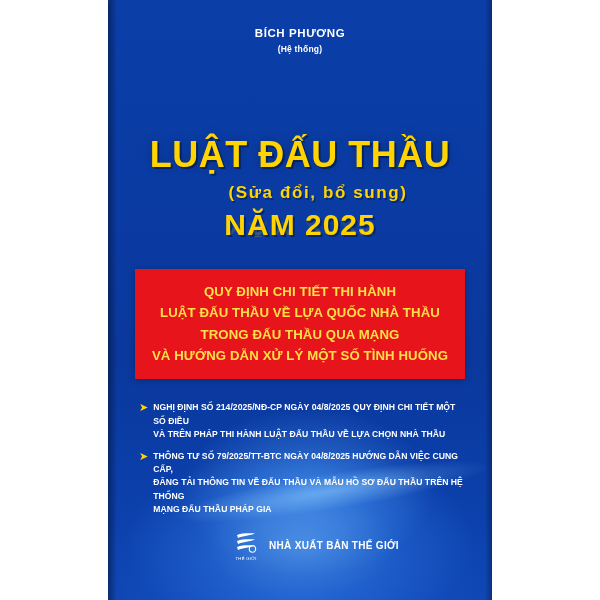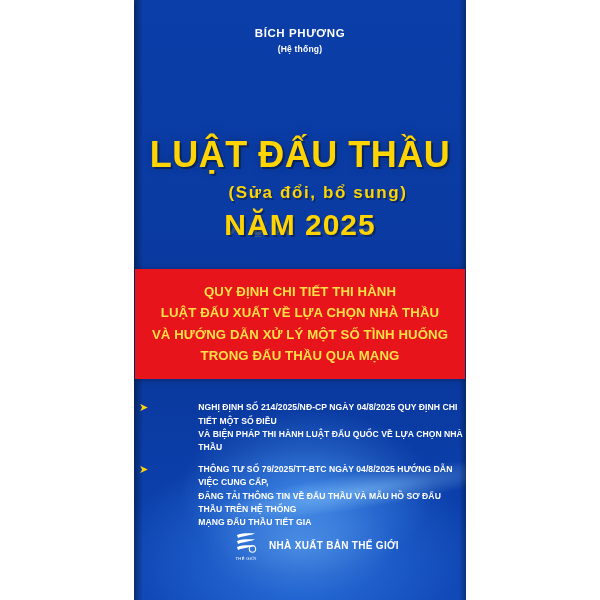--- a/index.html
+++ b/index.html
@@ -9,21 +9,21 @@
   }
   body {
     width: 600px;
     height: 600px;
     font-family: "Liberation Sans", sans-serif;
     overflow: hidden;
   }
 
   #book-cover {
     position: relative;
-    width: 332px;
+    width: 384px;
     height: 600px;
     margin: 0 auto;
     background:
       radial-gradient(ellipse 180px 120px at 52% 82%, rgba(90,170,255,0.55), rgba(90,170,255,0) 70%),
       radial-gradient(ellipse 300px 200px at 50% 100%, rgba(40,110,220,0.55), rgba(40,110,220,0) 75%),
       linear-gradient(180deg, #0b3ea8 0%, #0a3ba3 35%, #0a389c 60%, #0b3ea8 78%, #0c42b0 100%);
     overflow: hidden;
   }
 
   
@@ -180,21 +180,20 @@
     line-height: 13px;
     margin-right: 5px;
     flex: 0 0 auto;
   }
   .note-text {
     color: #ffffff;
     font-size: 8.6px;
     font-weight: bold;
     line-height: 13.2px;
     letter-spacing: 0.05px;
-    margin-left: 45px;
   }
 
   
   .publisher {
     position: absolute;
     bottom: 38px;
     left: 0;
     right: 0;
     display: flex;
     align-items: center;
@@ -243,39 +242,39 @@
 
     <div class="title-block">
       <div class="main-title">LUẬT ĐẤU THẦU</div>
       <div class="subtitle-paren">(Sửa đổi, bổ sung)</div>
       <div class="year-line">NĂM 2025</div>
       <div class="year-reflection">NĂM 2025</div>
     </div>
 
     <div class="red-banner">
       <div class="line">QUY ĐỊNH CHI TIẾT THI HÀNH</div>
-      <div class="line">LUẬT ĐẤU XUẤT VỀ LỰA CHỌN NHÀ THẦU</div>
+      <div class="line">LUẬT ĐẤU THẦU VỀ LỰA QUỐC NHÀ THẦU</div>
+      <div class="line">TRONG ĐẤU THẦU QUA MẠNG</div>
       <div class="line">VÀ HƯỚNG DẪN XỬ LÝ MỘT SỐ TÌNH HUỐNG</div>
-      <div class="line">TRONG ĐẤU THẦU QUA MẠNG</div>
     </div>
 
     <div class="notes">
       <div class="note-item">
         <span class="note-arrow">➤</span>
         <span class="note-text">
           <span>NGHỊ ĐỊNH SỐ 214/2025/NĐ-CP NGÀY 04/8/2025 QUY ĐỊNH CHI TIẾT MỘT SỐ ĐIỀU</span><br>
-          <span>VÀ BIỆN PHÁP THI HÀNH LUẬT ĐẤU QUỐC VỀ LỰA CHỌN NHÀ THẦU</span>
+          <span>VÀ TRÊN PHÁP THI HÀNH LUẬT ĐẤU THẦU VỀ LỰA CHỌN NHÀ THẦU</span>
         </span>
       </div>
       <div class="note-item">
         <span class="note-arrow">➤</span>
         <span class="note-text">
           <span>THÔNG TƯ SỐ 79/2025/TT-BTC NGÀY 04/8/2025 HƯỚNG DẪN VIỆC CUNG CẤP,</span><br>
           <span>ĐĂNG TẢI THÔNG TIN VỀ ĐẤU THẦU VÀ MẪU HỒ SƠ ĐẤU THẦU TRÊN HỆ THỐNG</span><br>
-          <span>MẠNG ĐẤU THẦU TIẾT GIA</span>
+          <span>MẠNG ĐẤU THẦU PHÁP GIA</span>
         </span>
       </div>
     </div>
 
   </div>
 
   <div class="publisher">
     <div class="logo">
       <svg width="26" height="26" viewBox="0 0 26 26" aria-hidden="true">
         <path d="M4 6 C12 3, 18 5, 22 4 C18 7, 12 6, 5 9 Z" fill="#ffffff"></path>

